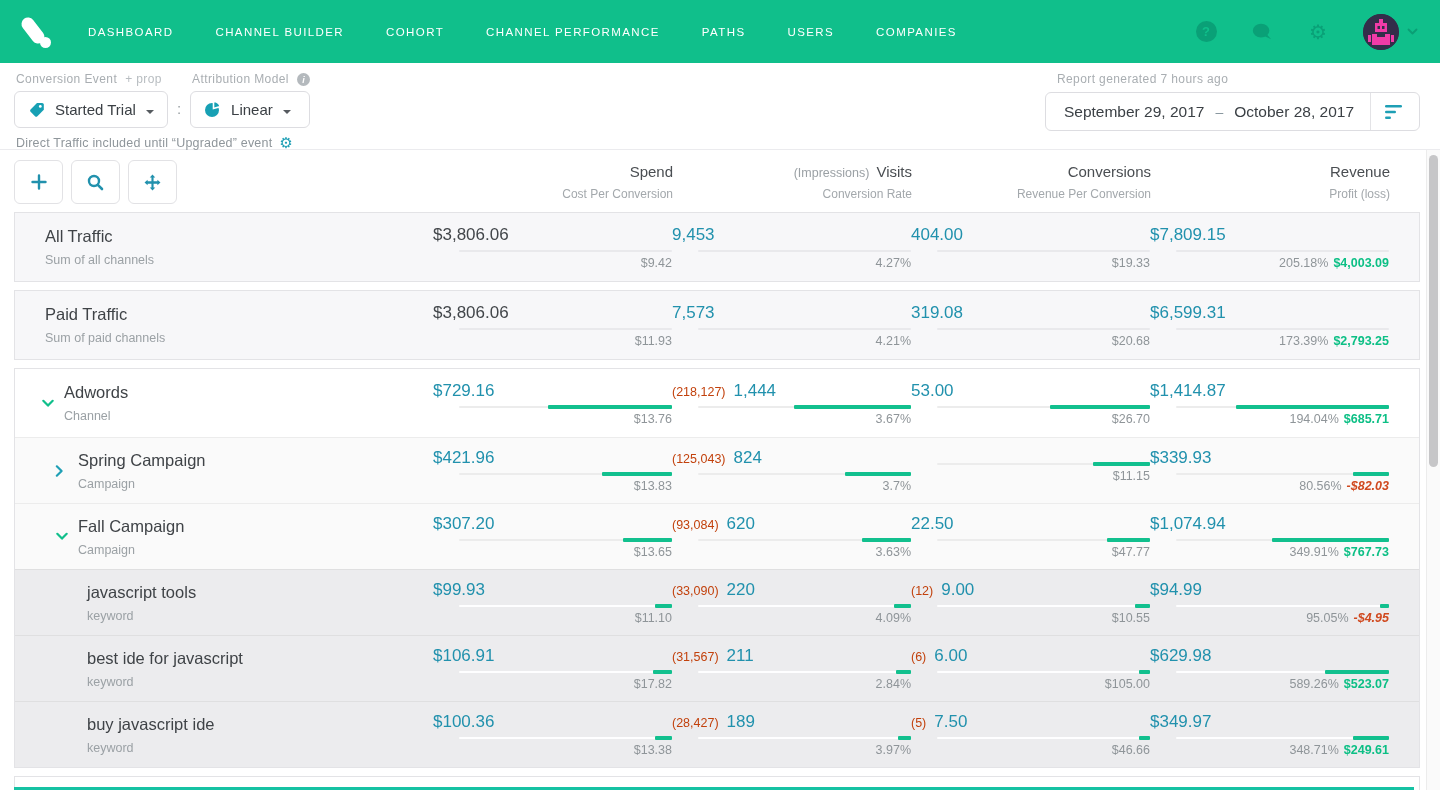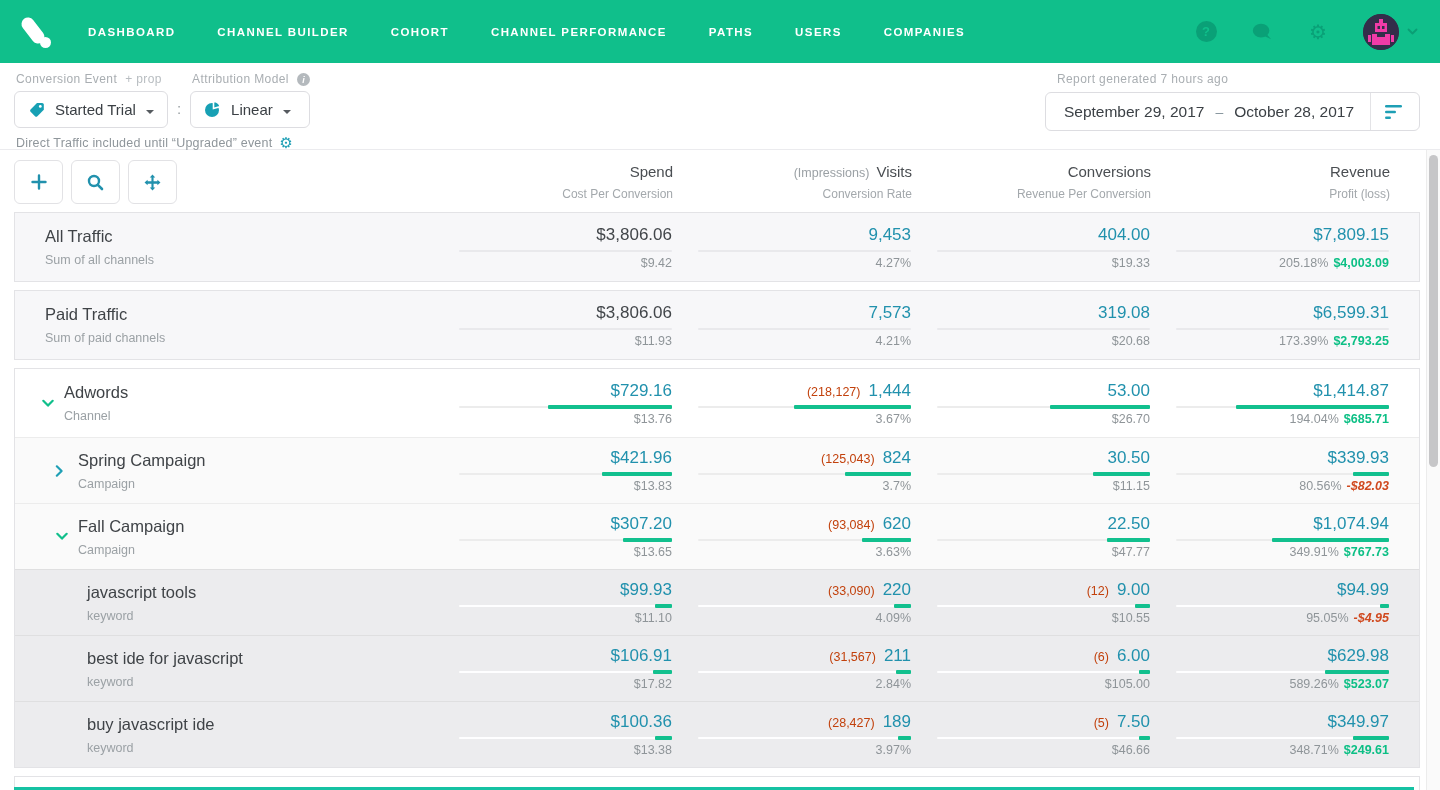--- a/index.html
+++ b/index.html
@@ -3,21 +3,21 @@
 <meta charset="utf-8">
 <style>
   * { margin:0; padding:0; box-sizing:border-box; }
   html,body { width:1440px; height:790px; overflow:hidden; background:#fff;
     font-family:"Liberation Sans", sans-serif; -webkit-font-smoothing:antialiased; }
 
   
   .nav { height:63px; background:#10bf8b; display:flex; align-items:center; padding:0 22px 0 16px; }
   .logo { width:38px; height:38px; display:flex; align-items:center; justify-content:center; cursor:pointer; }
   .nav-items { display:flex; align-items:center; margin-left:34px; }
-  .nav-item { color:#ffffff; font-size:11.5px; font-weight:700; letter-spacing:1.4px;
+  .nav-item { color:#ffffff; font-size:11.5px; font-weight:400; letter-spacing:1.4px;
     margin-right:42px; cursor:pointer; white-space:nowrap; text-decoration:none; }
   .nav-right { margin-left:auto; display:flex; align-items:center; gap:34px; }
   .navicon { width:22px; height:22px; display:flex; align-items:center; justify-content:center; cursor:pointer; }
   .help-circle { width:21px; height:21px; border-radius:50%; background:#0aa077; color:#10bf8b;
     font-size:13px; font-weight:700; display:flex; align-items:center; justify-content:center; }
   .gear-glyph { font-size:20px; color:#0aa077; line-height:1; }
   .avatar-wrap { display:flex; align-items:center; gap:8px; cursor:pointer; }
   .avatar { width:36px; height:36px; border-radius:50%; overflow:hidden; background:#332e4a; }
 
   
@@ -76,21 +76,21 @@
   .lvl-channel .rowleft { padding-left:26px; }
   .lvl-campaign .rowleft { padding-left:40px; }
   .lvl-keyword .rowleft { padding-left:72px; }
   .chev { width:15px; margin-right:8px; display:flex; align-items:center; cursor:pointer; }
   .titles { display:flex; flex-direction:column; }
   .t { font-size:16.5px; color:#3f4347; white-space:nowrap; }
   .s { font-size:12.5px; color:#9ba1a5; margin-top:7px; }
   .cells { display:flex; align-items:center; }
   .cell { width:239px; display:flex; flex-direction:column; justify-content:center; }
   .cell.revenue { width:269px; padding-right:30px; }
-  .cmain { display:flex; justify-content:flex-end; align-items:baseline; gap:8px;
+  .cmain { display:flex; align-items:baseline; gap:8px;
     font-size:17px; font-weight:500; }
   .val { cursor:pointer; }
   .val.teal { color:#2191ad; }
   .val.dark { color:#42464a; }
   .paren { font-size:12.5px; color:#c2410c; font-weight:400; }
   .track { height:2px; background:#ececec; margin:5px 0 4px 26px; position:relative; border-radius:1px; }
   .lvl-summary .track { background:#e9e9ec; }
   .lvl-keyword .track { background:rgba(255,255,255,.95); }
   .fill { position:absolute; right:0; top:-1px; height:4px; background:#12c08e; border-radius:1px; }
   .csub { text-align:right; font-size:12.5px; color:#8f9599; min-height:14px; }
@@ -416,23 +416,20 @@
               <div class="cmain">
                 <span class="paren">(125,043)</span>
                 <span class="val teal">824</span>
               </div>
               <div class="track">
                 <div class="fill" style="width:31%"></div>
               </div>
               <div class="csub">3.7%</div>
             </div>
             <div class="cell conversions">
-              <div class="cmain">
-                <span class="val teal">30.50</span>
-              </div>
               <div class="track">
                 <div class="fill" style="width:27%"></div>
               </div>
               <div class="csub">$11.15</div>
             </div>
             <div class="cell revenue">
               <div class="cmain">
                 <span class="val teal">$339.93</span>
               </div>
               <div class="track">

